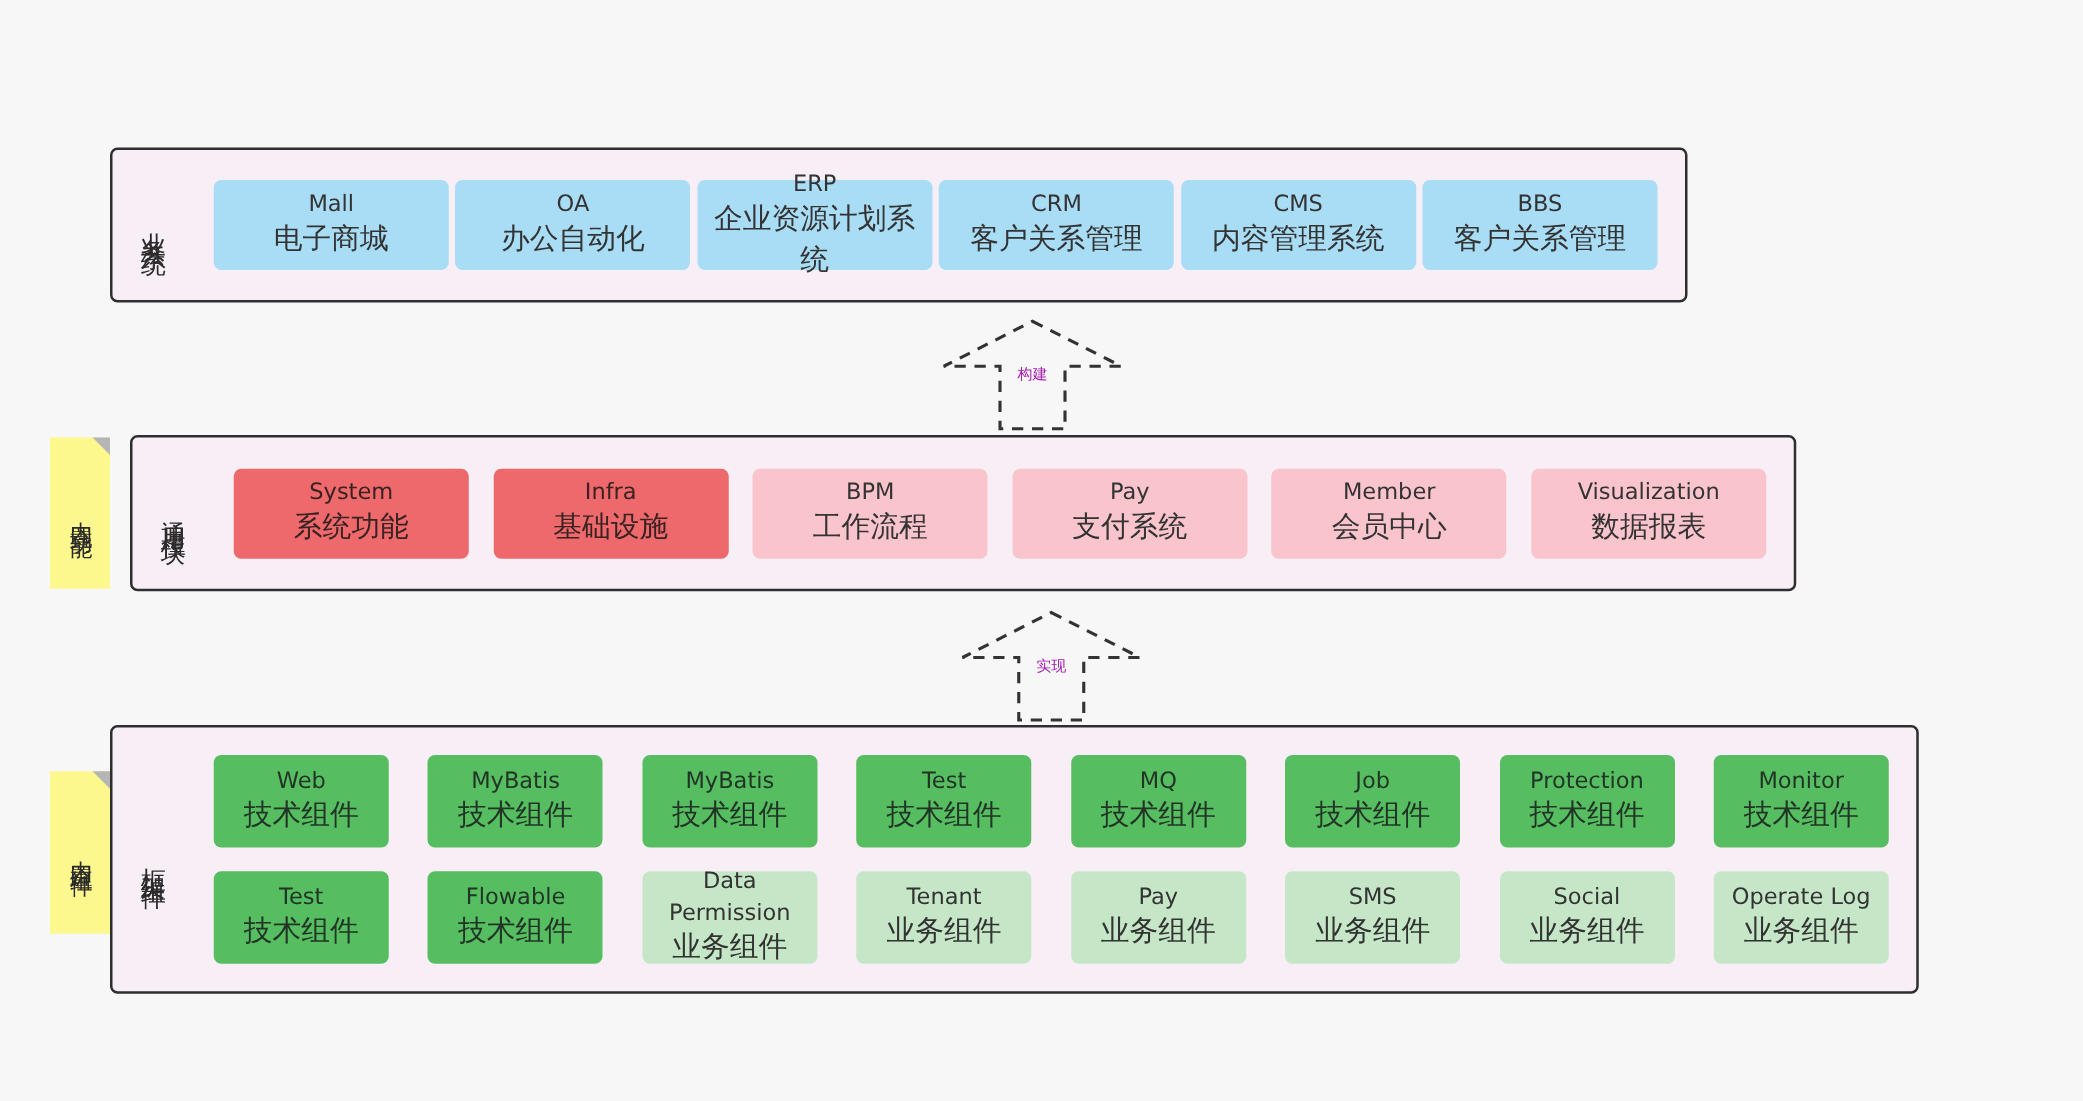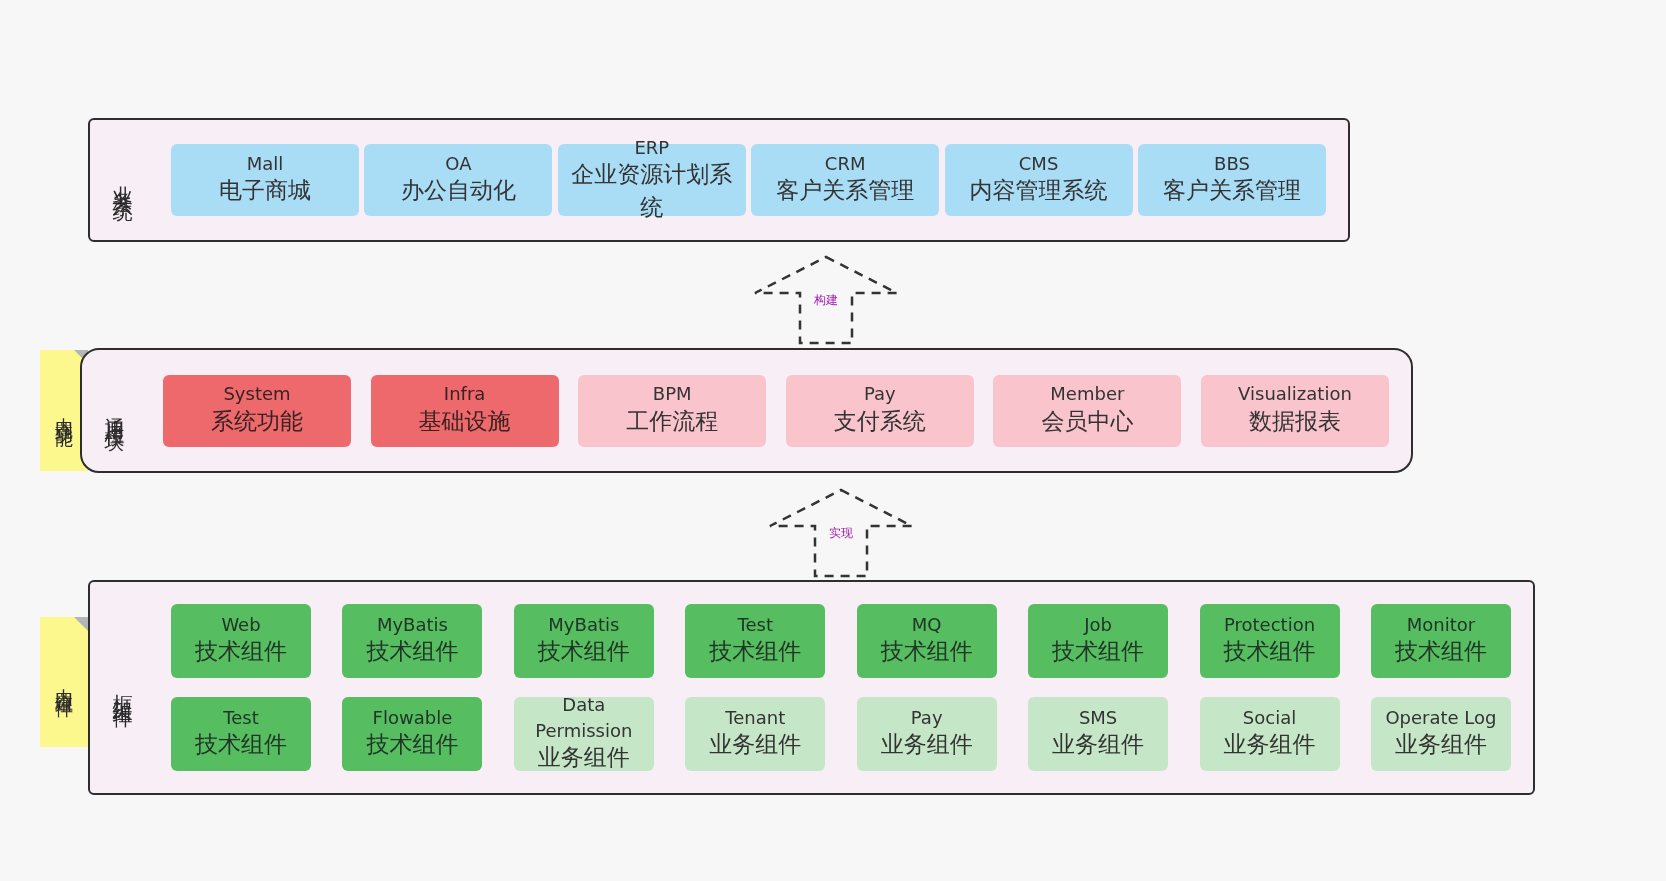--- a/index.html
+++ b/index.html
@@ -11,21 +11,21 @@
   
   .layer {
     position: absolute;
     background: #f8eef6;
     border: 2px solid #2e2e2e;
     border-radius: 6px;
     display: flex;
     align-items: center;
   }
   .layer-business   { left: 88px; top: 118px; width: 1262px; height: 124px; }
-  .layer-modules    { left: 80px; top: 348px; width: 1333px; height: 125px; border-radius: 19px; }
+  .layer-modules    { left: 104px; top: 348px; width: 1333px; height: 125px; }
   .layer-components { left: 88px; top: 580px; width: 1447px; height: 215px; }
 
   .side-label {
     writing-mode: vertical-rl;
     text-orientation: upright;
     font-size: 20px;
     letter-spacing: 5px;
     color: #2b2b2b;
     margin-left: 20px;
     flex: none;

